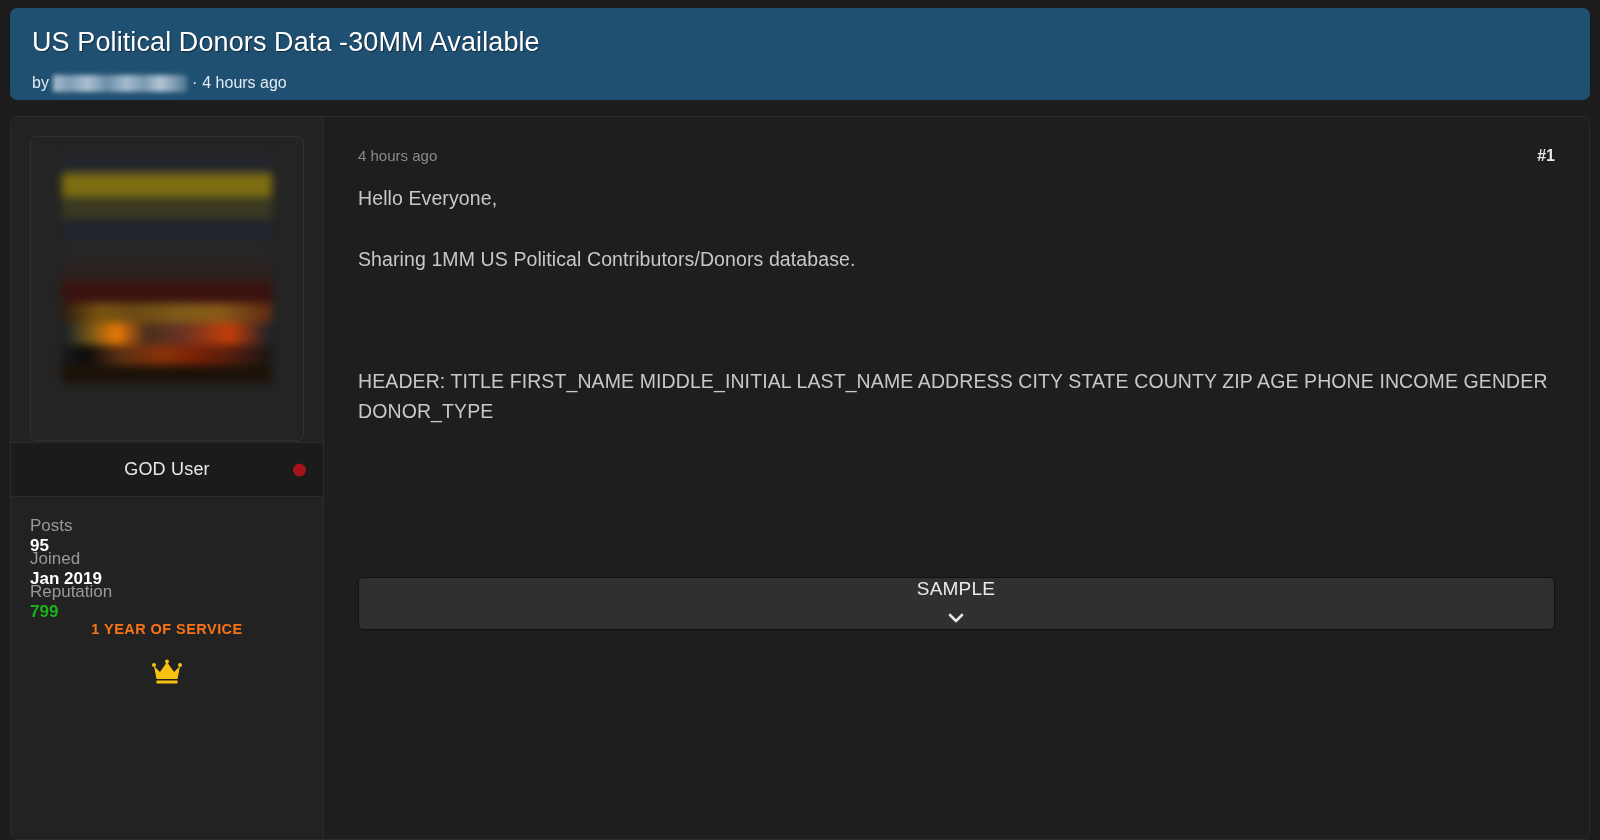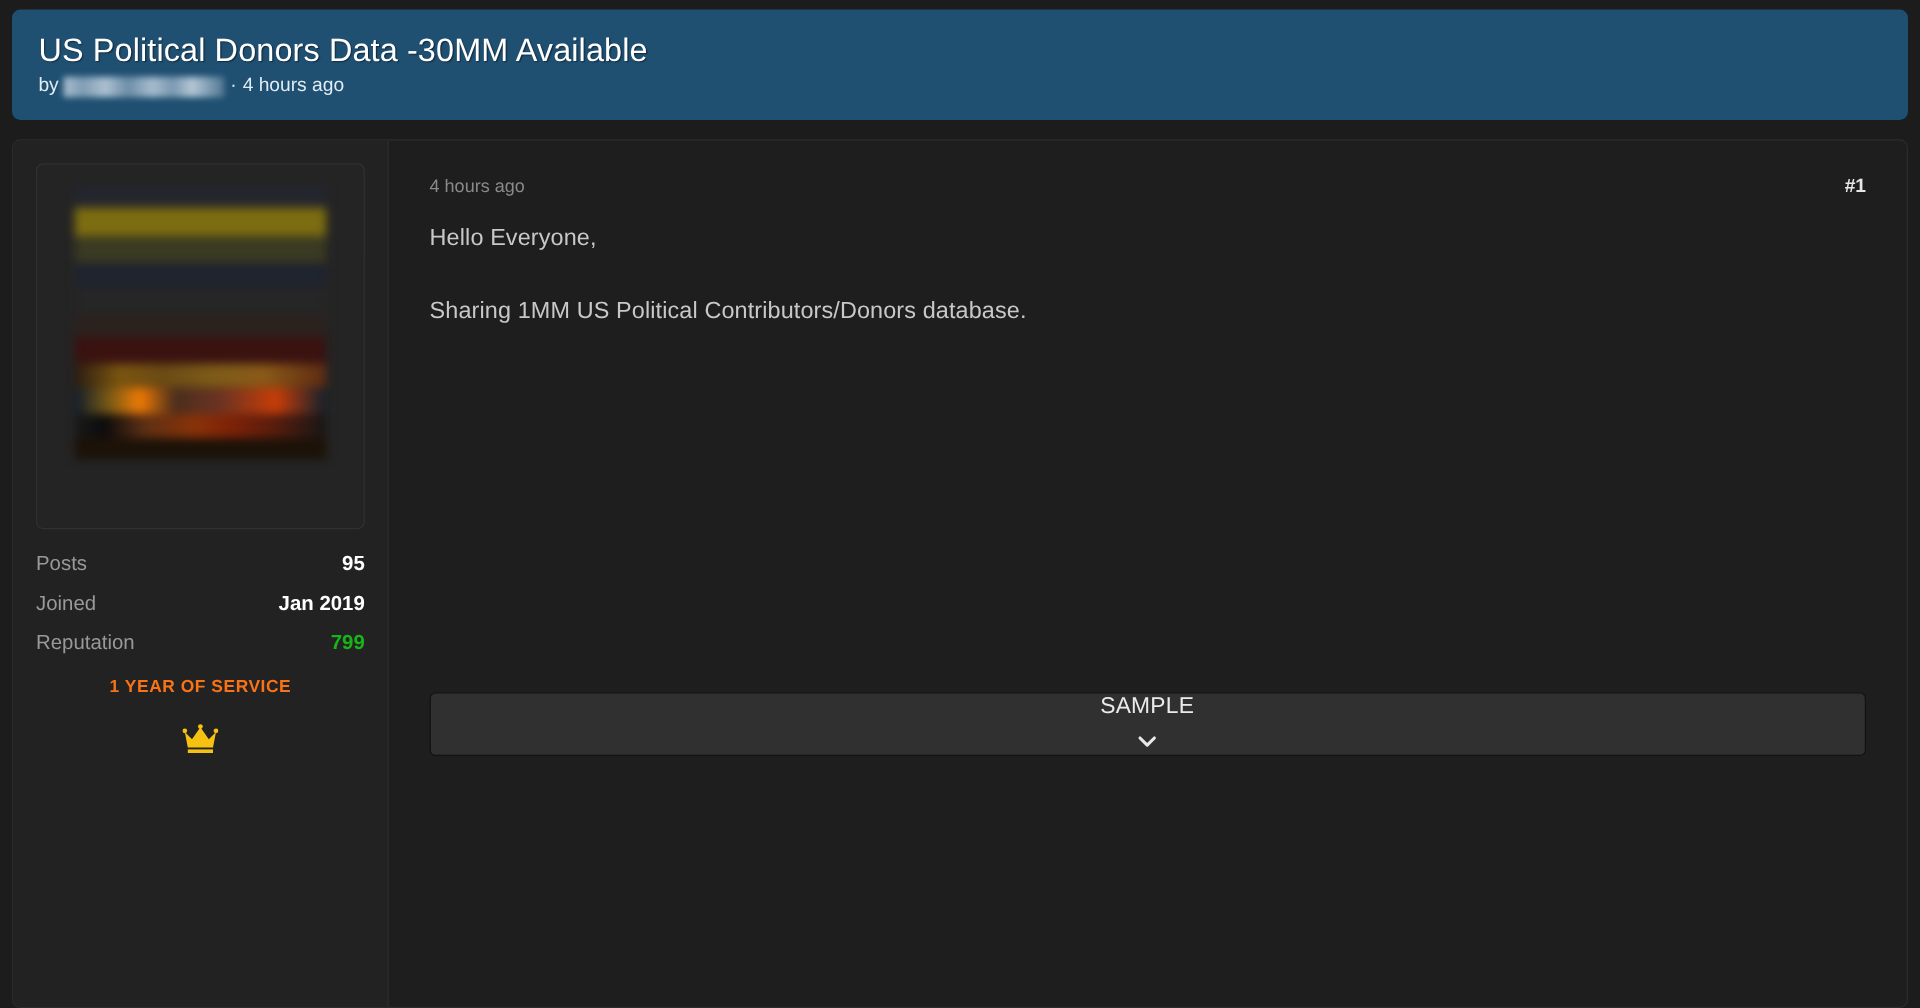--- a/index.html
+++ b/index.html
@@ -36,21 +36,21 @@
   .thread-title {
     font-size: 27px;
     color: #ffffff;
     font-weight: 400;
     line-height: 32px;
     letter-spacing: 0.1px;
     text-shadow: 1px 1px 1px rgba(0,0,0,0.45);
     white-space: nowrap;
   }
   .thread-byline {
-    margin-top: 4px;
+    margin-top: 15px;
     font-size: 16px;
     color: #e2ecf3;
     line-height: 20px;
     display: flex;
     align-items: center;
     white-space: nowrap;
   }
   .byline-by { margin-right: 4px; }
   .byline-user-blur {
     display: inline-block;
@@ -228,20 +228,21 @@
 
   .stats {
     margin-top: 19px;
   }
   .stat-row {
     display: flex;
     justify-content: space-between;
     align-items: baseline;
     height: 33px;
     font-size: 17px;
+    flex-direction: column;
   }
   .stat-label { color: #999999; }
   .stat-value { color: #ffffff; font-weight: bold; }
   .stat-value.rep { color: #19b319; }
 
   .service-badge {
     margin-top: 6px;
     font-size: 14.5px;
     font-weight: bold;
     color: #f97316;
@@ -338,20 +339,24 @@
           <div class="av-band av-b5"></div>
           <div class="av-band av-b6"></div>
           <div class="av-band av-b7"></div>
           <div class="av-band av-b8"></div>
           <div class="av-band av-b9"></div>
           <div class="av-band av-b10"></div>
           <div class="av-band av-b11"></div>
         </div>
       </div>
 
+      <div class="rank-bar">
+        <span class="rank-title">GOD User</span>
+        <span class="status-dot"></span>
+      </div>
 
       <div class="author-body">
 
 
         <div class="stats">
           <div class="stat-row">
             <span class="stat-label">Posts</span>
             <span class="stat-value">95</span>
           </div>
           <div class="stat-row">
@@ -384,20 +389,21 @@
       <div class="post-meta-row">
         <span class="post-date">4 hours ago</span>
         <span class="post-number">#1</span>
       </div>
 
       <div class="post-body">
         <p>Hello Everyone,</p>
         <div class="gap-sm"></div>
         <p>Sharing 1MM US Political Contributors/Donors database.</p>
         <div class="gap-lg"></div>
+        <p>HEADER: TITLE FIRST_NAME MIDDLE_INITIAL LAST_NAME ADDRESS CITY STATE COUNTY ZIP AGE PHONE INCOME GENDER DONOR_TYPE</p>
       </div>
 
       <div class="spoiler">
         <span class="spoiler-label">SAMPLE</span>
         <span class="chevron-down-icon">
           <svg width="22" height="22" viewBox="0 0 22 22" xmlns="http://www.w3.org/2000/svg">
             <path d="M5 8 L11 14 L17 8" stroke="#e8e8e8" stroke-width="2.6" fill="none" stroke-linecap="round" stroke-linejoin="round"></path>
           </svg>
         </span>
       </div>

